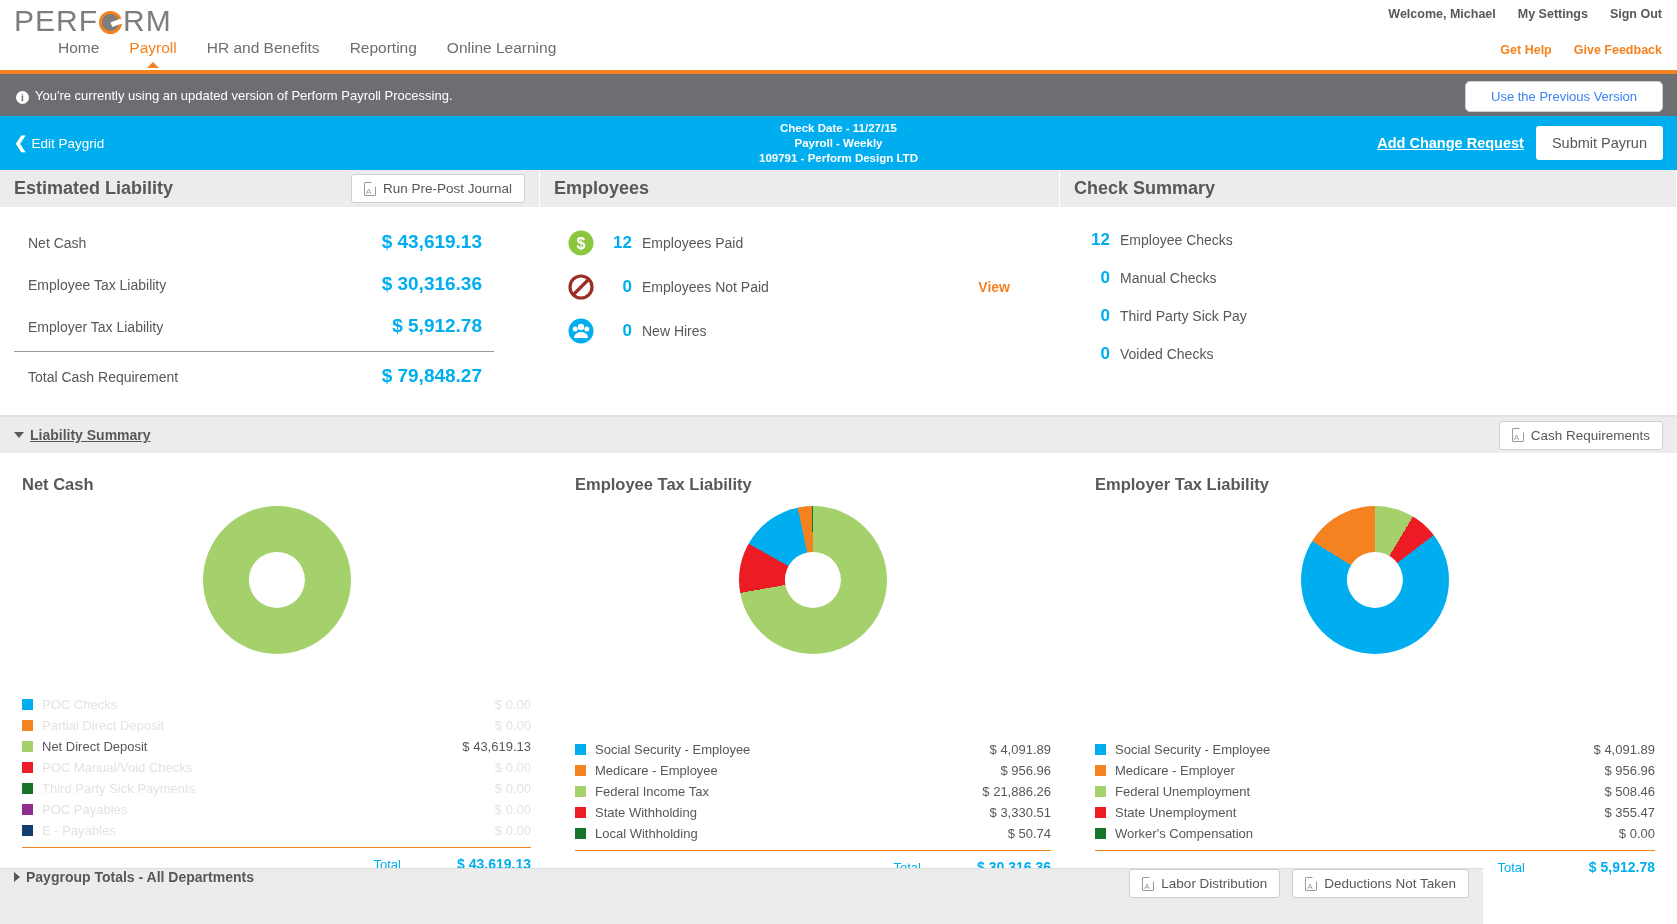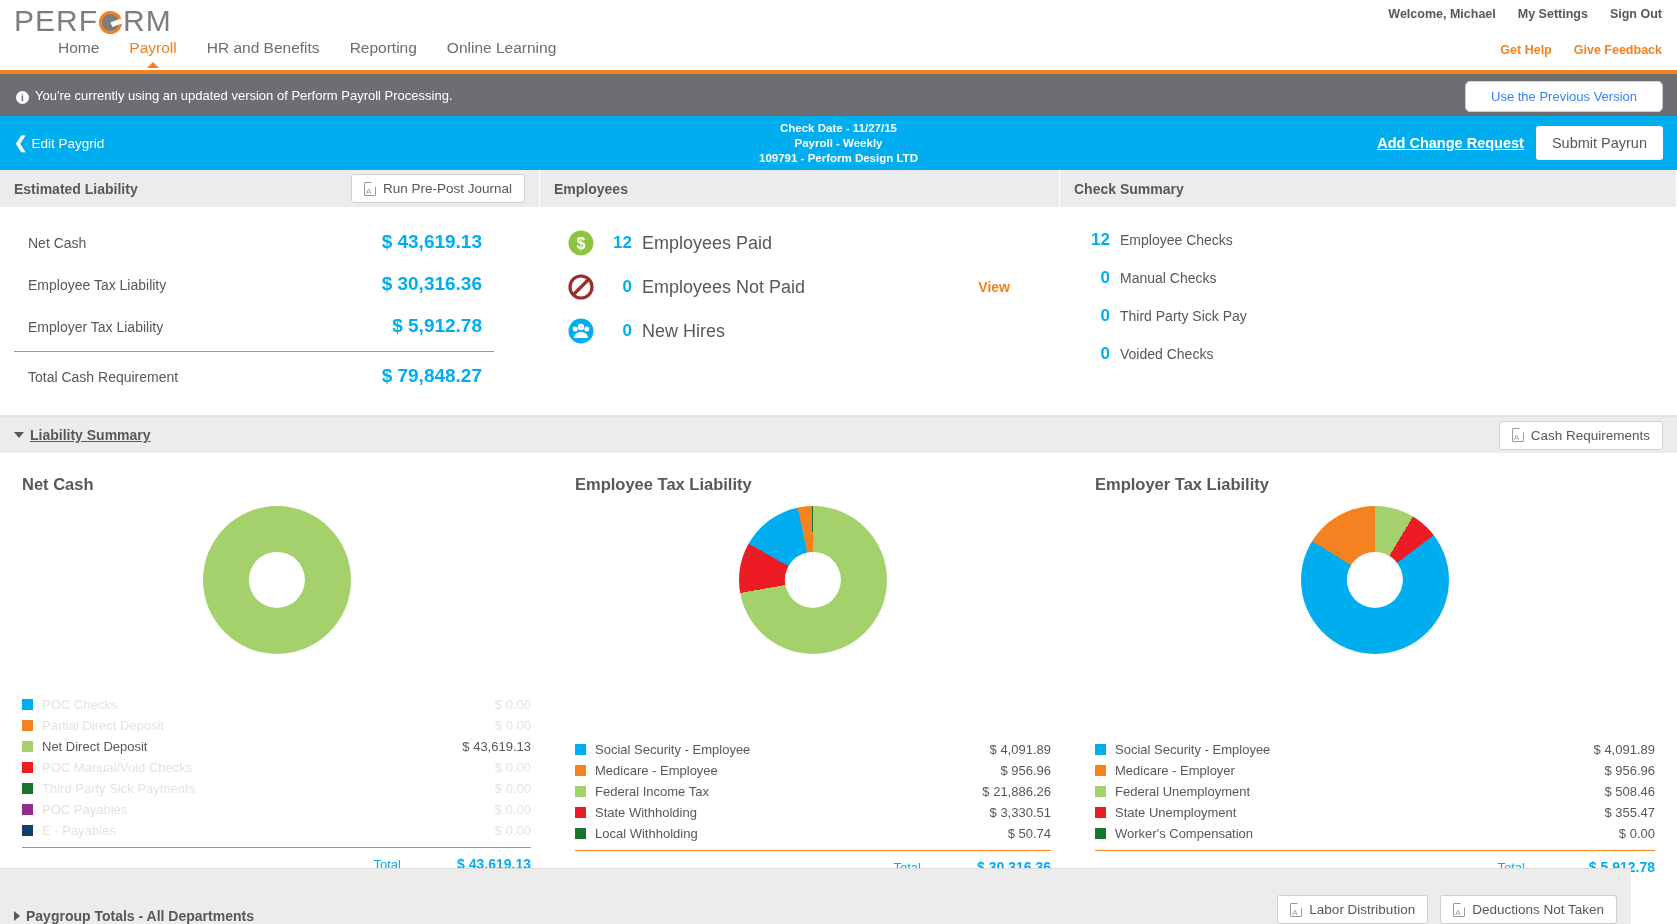--- a/index.html
+++ b/index.html
@@ -103,21 +103,21 @@
   .summary { display: flex; border-bottom: 1px solid #e2e2e2; background: #fff; }
   .sum-col { position: relative; }
   .sum-col.c1 { width: 540px; }
   .sum-col.c2 { width: 520px; }
   .sum-col.c3 { flex: 1; }
   .sum-head {
     height: 37px; background: #ececec; display: flex; align-items: center;
     padding: 0 14px; justify-content: space-between;
     border-right: 1px solid #fff;
   }
-  .sum-head h3 { font-size: 14px; color: #58585a; font-weight: bold; text-align: center; }
+  .sum-head h3 { font-size: 18px; color: #58585a; font-weight: bold; text-align: center; }
   .ghost-btn {
     background: #ffffff; border: 1px solid #cfcfcf; border-radius: 3px;
     padding: 6px 12px; font-size: 13.5px; color: #58585a; cursor: pointer;
     display: flex; align-items: center; gap: 7px;
   }
   .pdf-ico {
     display: inline-block; width: 12px; height: 14px; position: relative;
     border: 1.3px solid #9a9a9a; border-radius: 1px;
   }
   .pdf-ico::after {
@@ -135,21 +135,21 @@
     padding: 10px 12px 10px 14px;
   }
   .liab-row .lbl { font-size: 14px; color: #58585a; }
   .liab-row .val { font-size: 19px; color: #00aeef; font-weight: bold; }
   .liab-row.total { border-top: 1px solid #9a9a9a; margin-top: 4px; padding-top: 13px; }
   .liab-inner { width: 480px; }
 
   .emp-row { display: flex; align-items: center; padding: 9px 0 9px 14px; position: relative; }
   .emp-ico { width: 26px; height: 26px; margin-right: 12px; flex: 0 0 26px; }
   .emp-count { font-size: 17px; color: #00aeef; font-weight: bold; width: 26px; text-align: right; }
-  .emp-label { font-size: 18px; color: #58585a; margin-left: 10px; }
+  .emp-label { font-size: 14px; color: #58585a; margin-left: 10px; }
   .view-link {
     position: absolute; right: 36px; top: 50%; transform: translateY(-50%);
     color: #f58220; font-size: 14px; font-weight: bold; text-decoration: none;
   }
   .chk-row { display: flex; align-items: baseline; padding: 9px 0 9px 14px; }
   .chk-count { font-size: 17px; color: #00aeef; font-weight: bold; width: 22px; text-align: right; }
   .chk-label { font-size: 14px; color: #58585a; margin-left: 10px; }
 
   
   .liab-summary-head {
@@ -195,23 +195,23 @@
   .lg-row.muted .lg-name, .lg-row.muted .lg-val { color: #e3e3e3; }
   .lg-total {
     display: flex; justify-content: flex-end; align-items: center;
     border-top: 1px solid #f58220; margin-top: 6px; padding-top: 8px; gap: 0;
   }
   .lg-total .tl { font-size: 13px; color: #00aeef; }
   .lg-total .tv { font-size: 14px; color: #00aeef; font-weight: bold; width: 130px; text-align: right; }
 
   
   .bottombar {
-    position: absolute; left: 0; bottom: 0; width: 1631px; height: 56px;
+    position: absolute; left: 0; bottom: 0; width: 1483px; height: 56px;
     background: #ececec; border-top: 1px solid #dcdcdc;
-    display: flex; align-items: flex-end; justify-content: space-between;
+    display: flex; align-items: flex-start; justify-content: space-between;
     padding: 0 14px;
   }
   .bottom-btns { display: flex; gap: 12px; }
 </style>
 </head>
 <body>
 
 <div class="page">
 
   <div class="topbar">

